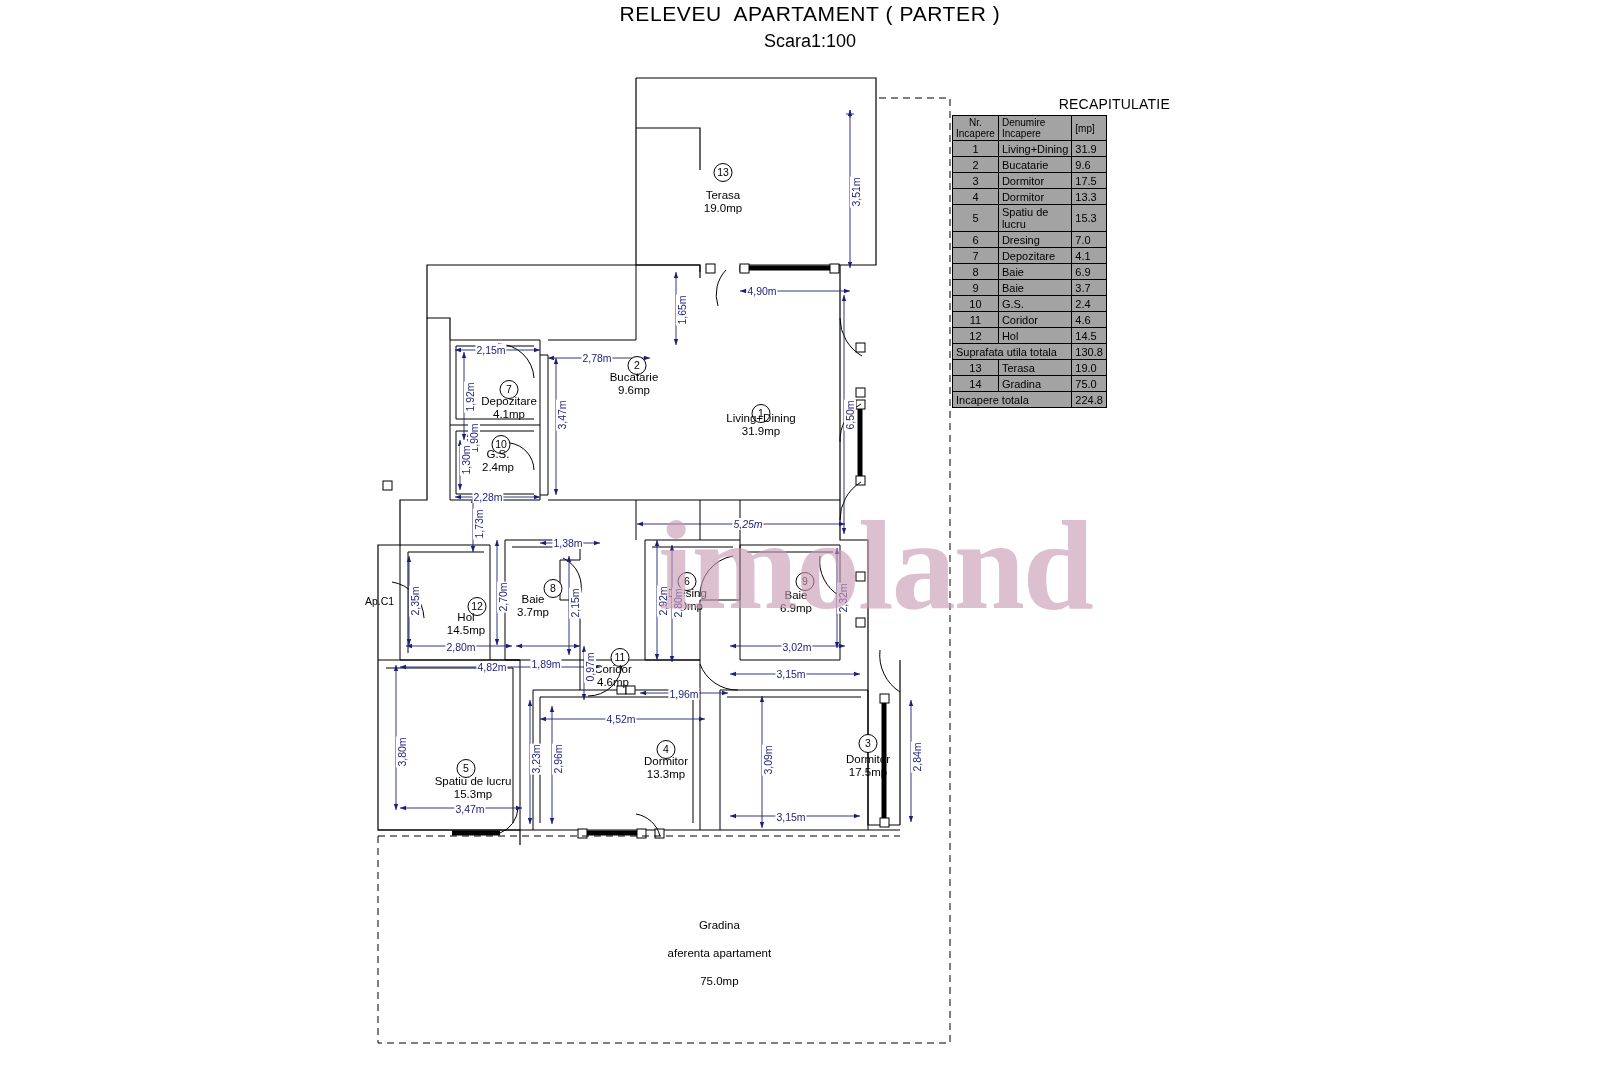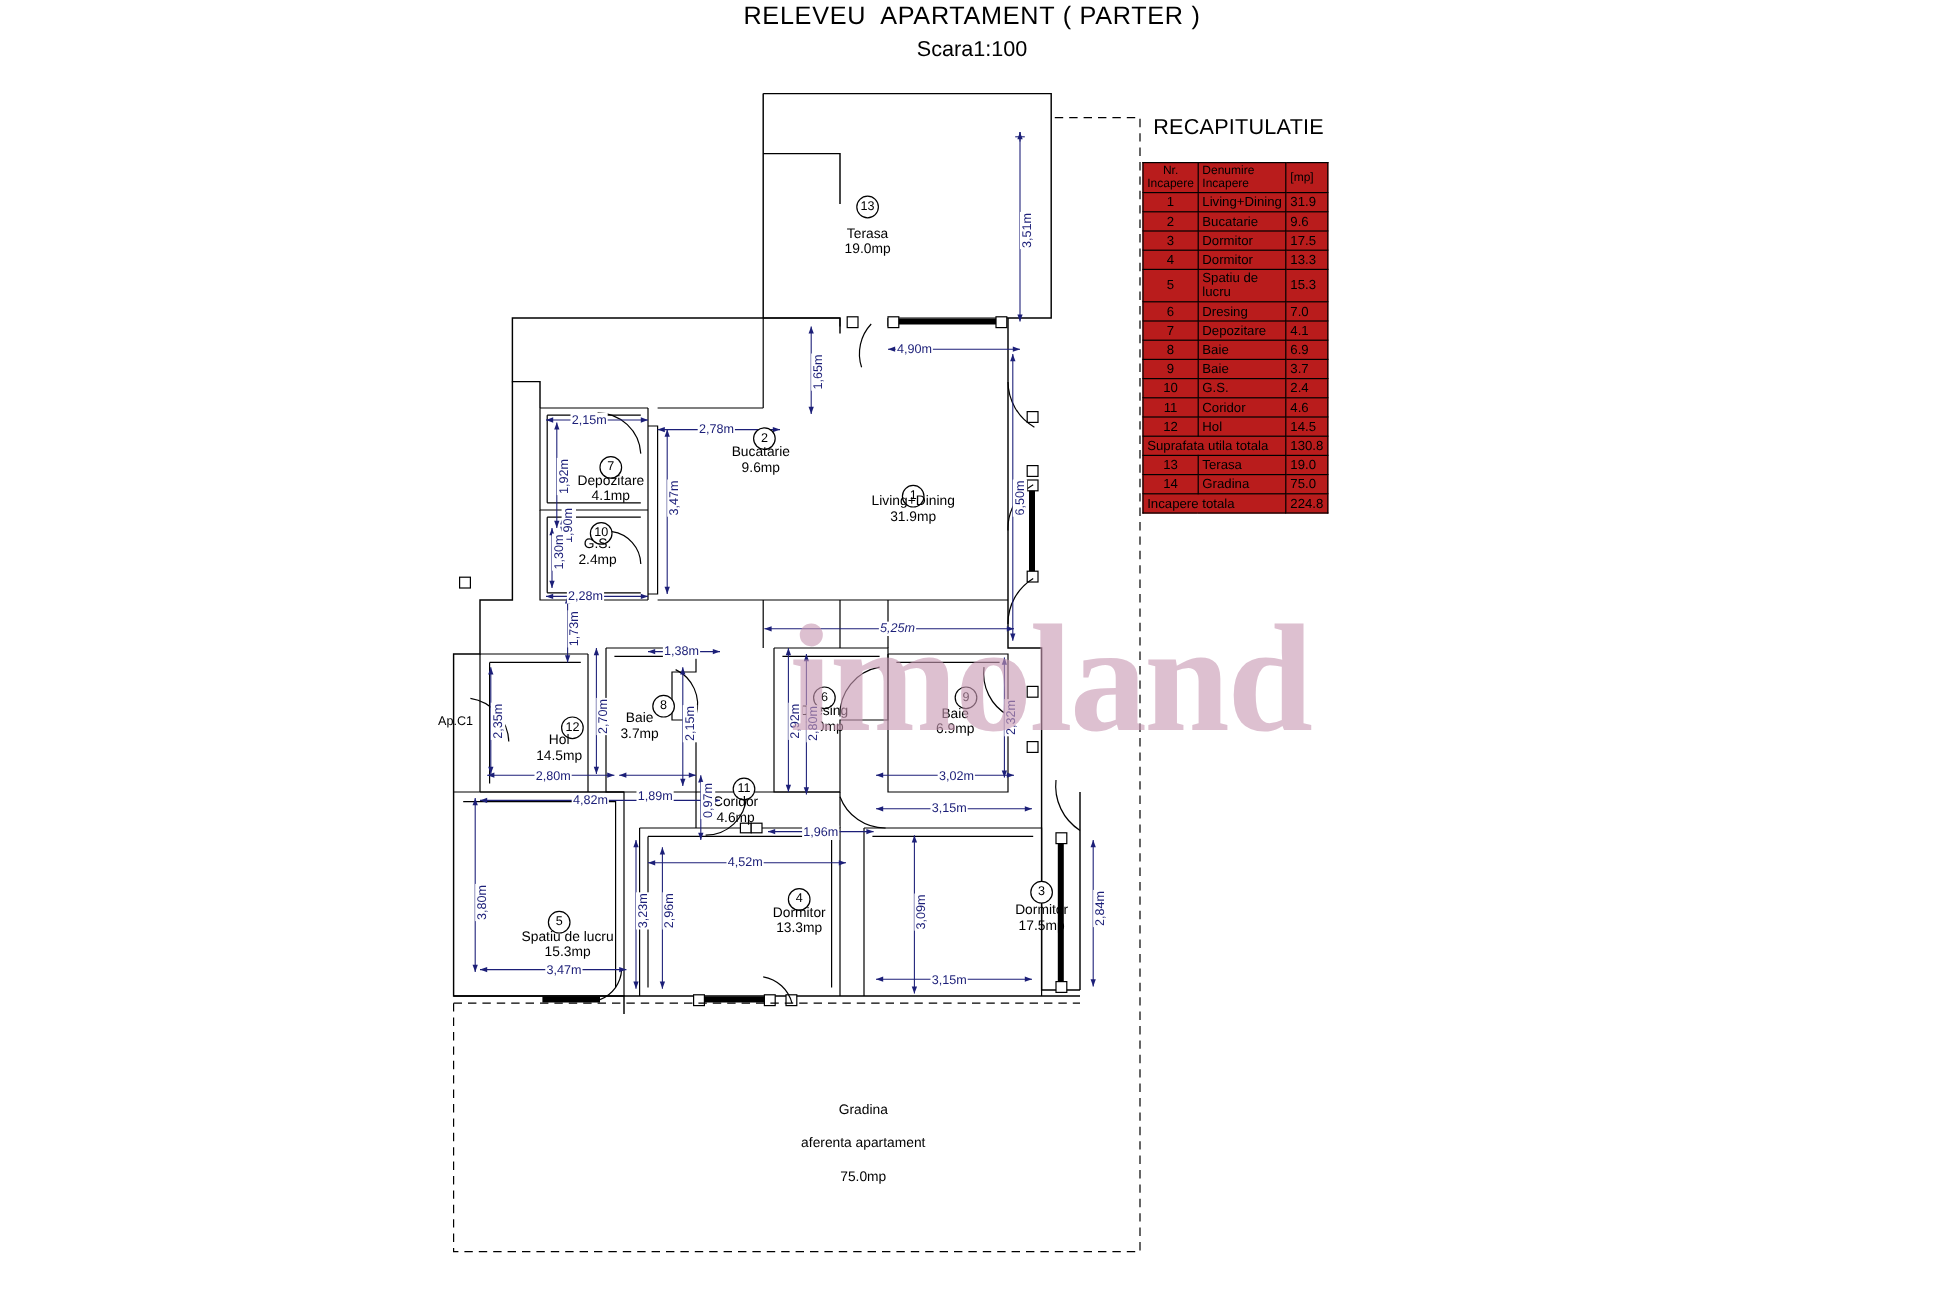--- a/index.html
+++ b/index.html
@@ -43,26 +43,26 @@
   }
   .dimv{
     font-size:10.5px;color:#1c1f78;background:#fff;
     transform-origin:left top;padding:0 1px;
   }
   .plain{font-size:10.5px;}
 
   
   #tbl-wrap{position:absolute;left:949px;top:96px;}
   #tbl-cap{
-    position:absolute;left:12px;top:0;width:221px;text-align:left;
-    font-size:18px;letter-spacing:.2px;
+    position:absolute;left:0;top:0;width:221px;text-align:right;
+    font-size:14px;letter-spacing:.2px;
   }
   table.recap{
     position:absolute;left:3px;top:19px;border-collapse:collapse;
-    font-size:11px;background:#b91c1c;margin-top:20px;
+    font-size:11px;background:#a3a3a3;
   }
   table.recap td{
     border:1px solid #000;padding:1px 3px;height:16px;box-sizing:border-box;
   }
   .c-nr{width:52px;text-align:center;}
   .c-nm{width:110px;text-align:left;}
   .c-mp{width:48px;text-align:left;padding-left:5px;}
   .hdr td{font-size:10px;line-height:11px;vertical-align:middle;height:28px;}
   .span2{text-align:left;padding-left:4px;}
 

